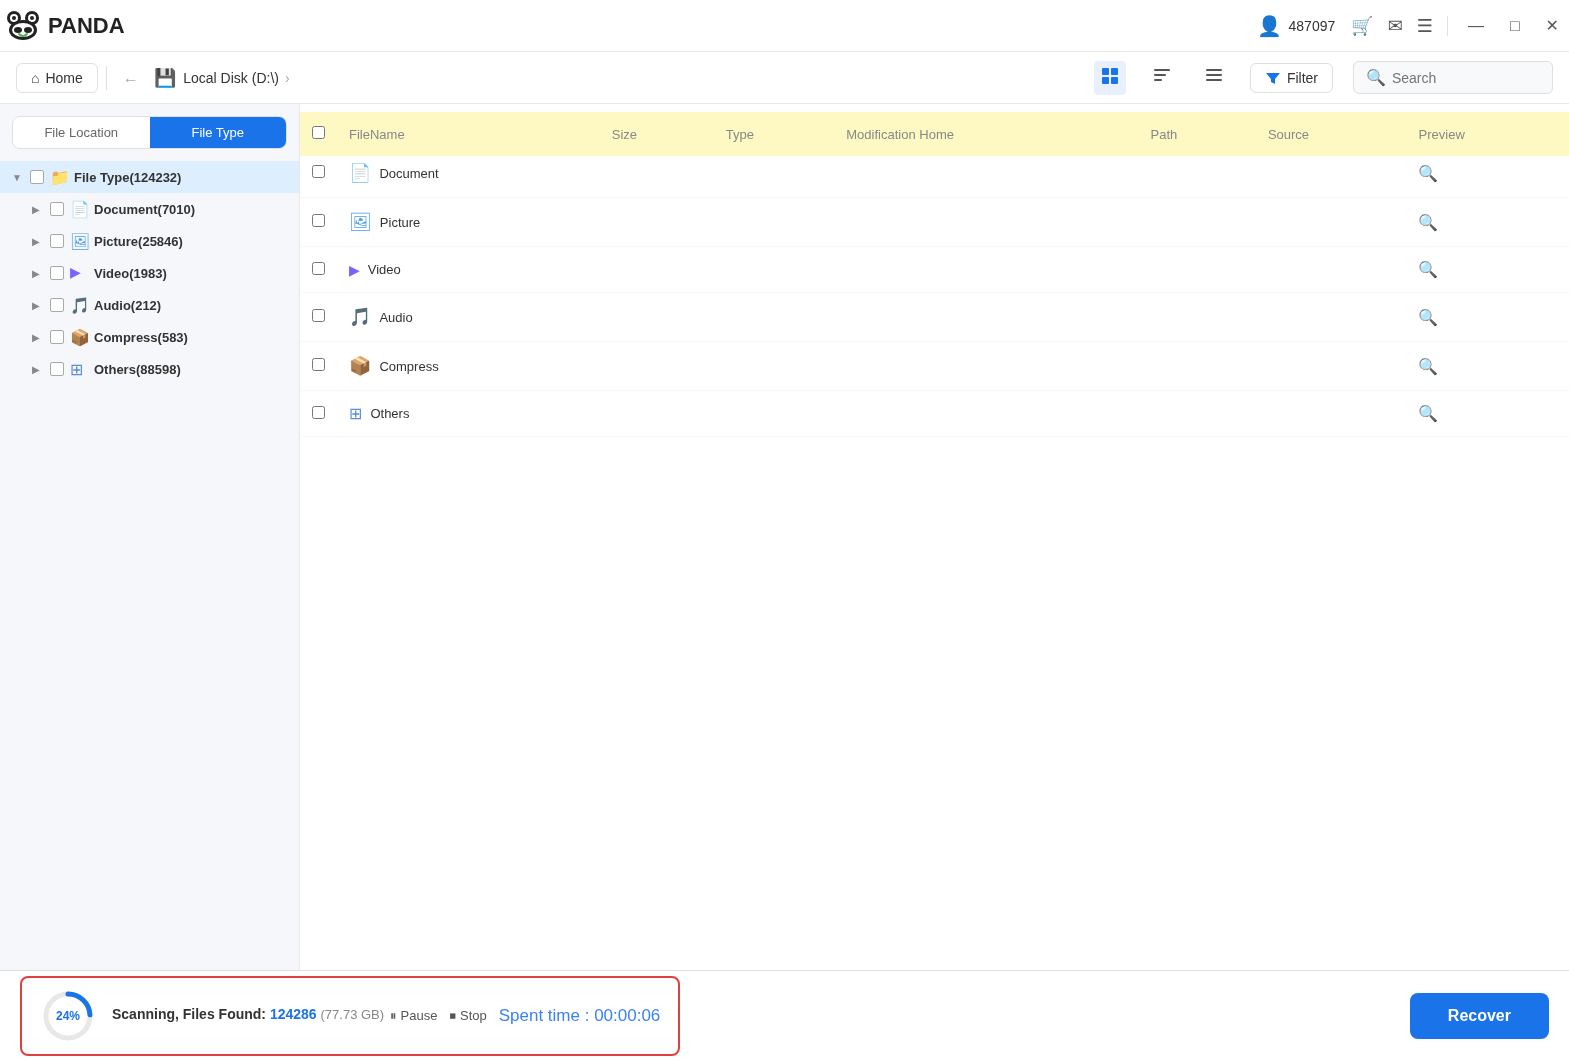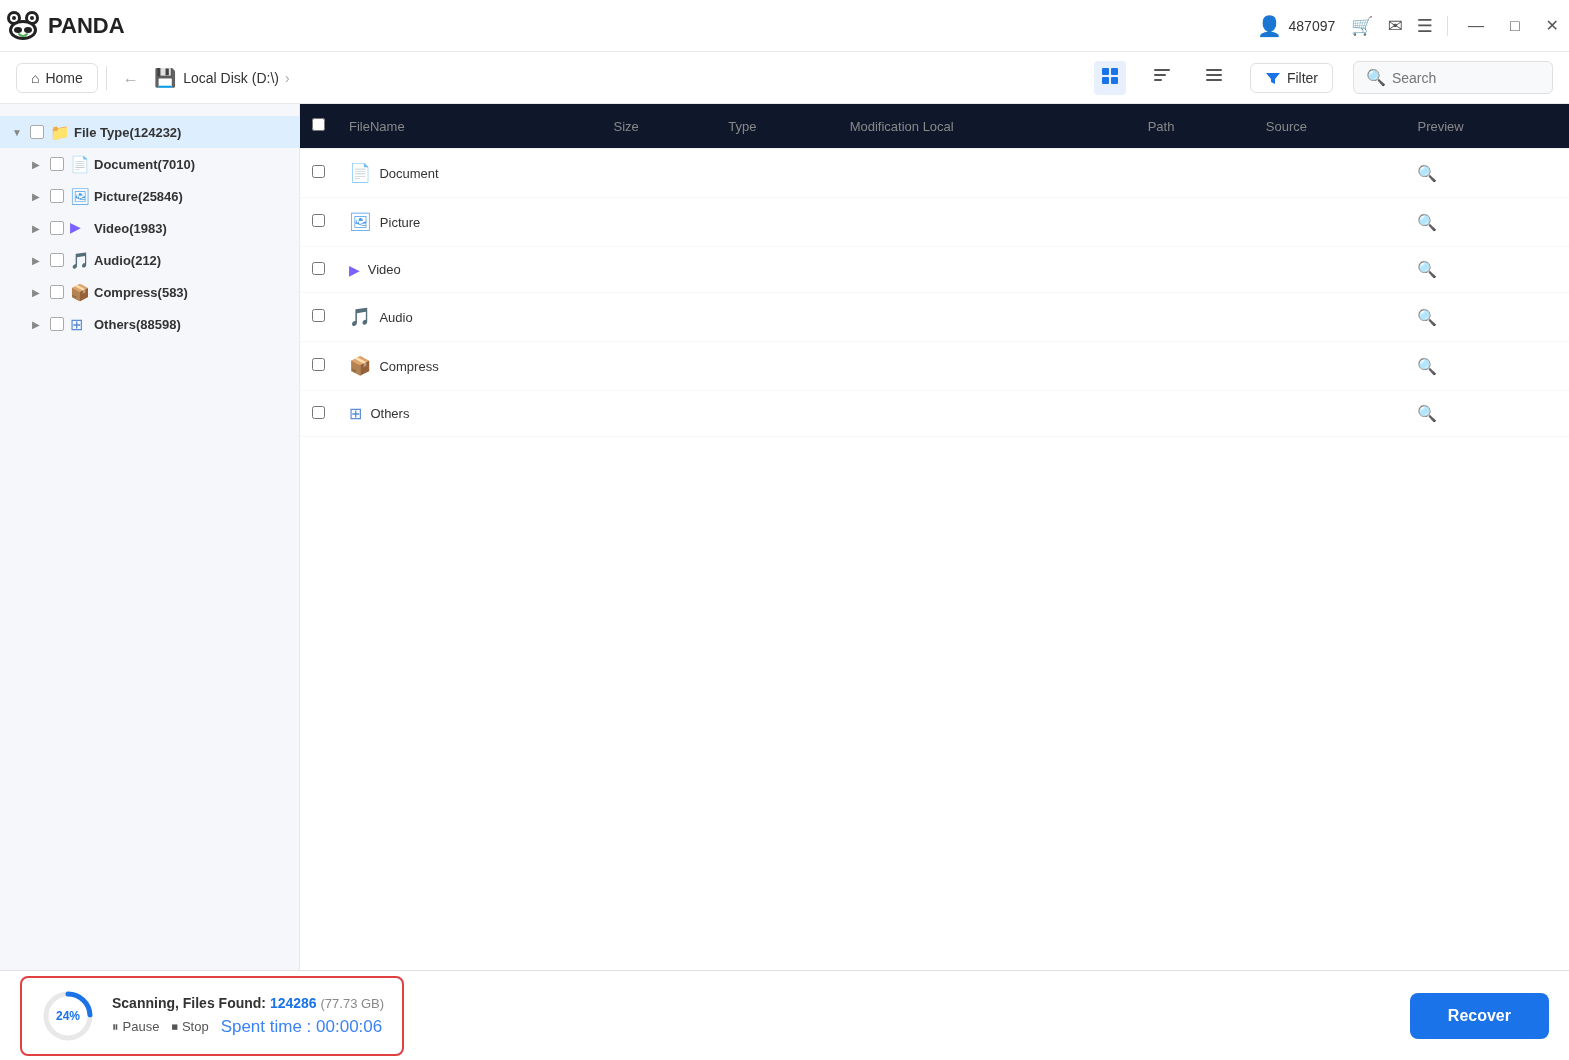--- a/index.html
+++ b/index.html
@@ -108,22 +108,22 @@
     .content-area {
       flex: 1;
       background: #fff;
       overflow: auto;
     }
     .content-table { width: 100%; border-collapse: collapse; }
     .content-table th {
       font-size: 13px; color: #888; font-weight: 500;
       padding: 14px 12px; text-align: left;
       border-bottom: 1px solid #f0f0f0;
-      background: #0f172a;
-      position: sticky; top: 0;
+      background: #fef9c3;
+      position: sticky; top: 8px;
     }
     .content-table td {
       font-size: 13px; color: #333;
       padding: 13px 12px;
       border-bottom: 1px solid #f8f8f8;
       vertical-align: middle;
     }
     .preview-icon { color: #bbb; font-size: 16px; cursor: pointer; }
 
     
@@ -145,21 +145,21 @@
     }
     .progress-circle-wrap {
       position: relative; width: 56px; height: 56px;
     }
     .progress-circle-wrap svg { position: absolute; top: 0; left: 0; }
     .progress-text {
       position: absolute; top: 50%; left: 50%;
       transform: translate(-50%, -50%);
       font-size: 12px; font-weight: 700; color: #1a73e8;
     }
-    .scan-info { display: flex; flex-direction: column; gap: 6px; }
+    .scan-info { display: flex; flex-direction: row; gap: 6px; }
     .scan-status { font-size: 14px; font-weight: 600; color: #333; }
     .scan-controls { display: flex; align-items: center; gap: 12px; font-size: 13px; color: #555; }
     .scan-btn { display: flex; align-items: center; gap: 4px; cursor: pointer; color: #555; }
     .scan-timer { color: #3b82f6; font-size: 17px; }
     .recover-btn {
       background: #1a73e8; color: #fff;
       border: none; border-radius: 8px;
       padding: 14px 38px; font-size: 16px; font-weight: 600;
       cursor: pointer; white-space: nowrap;
     }
@@ -251,20 +251,24 @@
     <div class="search-box">
       <span style="color:#aaa;">🔍</span>
       <input type="text" placeholder="Search" style="">
     </div>
   </div>
 </div>
 
 <div class="main-layout">
 
   <div class="sidebar">
+    <div class="tab-bar">
+      <button class="tab-item">File Location</button>
+      <button class="tab-item active">File Type</button>
+    </div>
 
     <div class="tree-item selected">
       <span class="tree-arrow expanded">▼</span>
       <span class="tree-checkbox"></span>
       <span class="tree-icon icon-document">📁</span>
       <span class="tree-label">File Type(124232)</span>
     </div>
 
     <div class="tree-children">
 
@@ -315,21 +319,21 @@
   <div class="content-area">
     <table class="content-table">
       <thead>
         <tr>
           <th style="width:36px;">
             <input type="checkbox" style="">
           </th>
           <th style="cursor:pointer;">FileName</th>
           <th style="cursor:pointer;">Size</th>
           <th style="cursor:pointer;">Type</th>
-          <th style="cursor:pointer;">Modification Local</th>
+          <th style="cursor:pointer;">Modification Home</th>
           <th style="cursor:pointer;">Path</th>
           <th style="cursor:pointer;">Source</th>
           <th>Preview</th>
         </tr>
       </thead>
       <tbody>
 
         <tr class="table-row">
           <td><input type="checkbox" style=""></td>
           <td>

